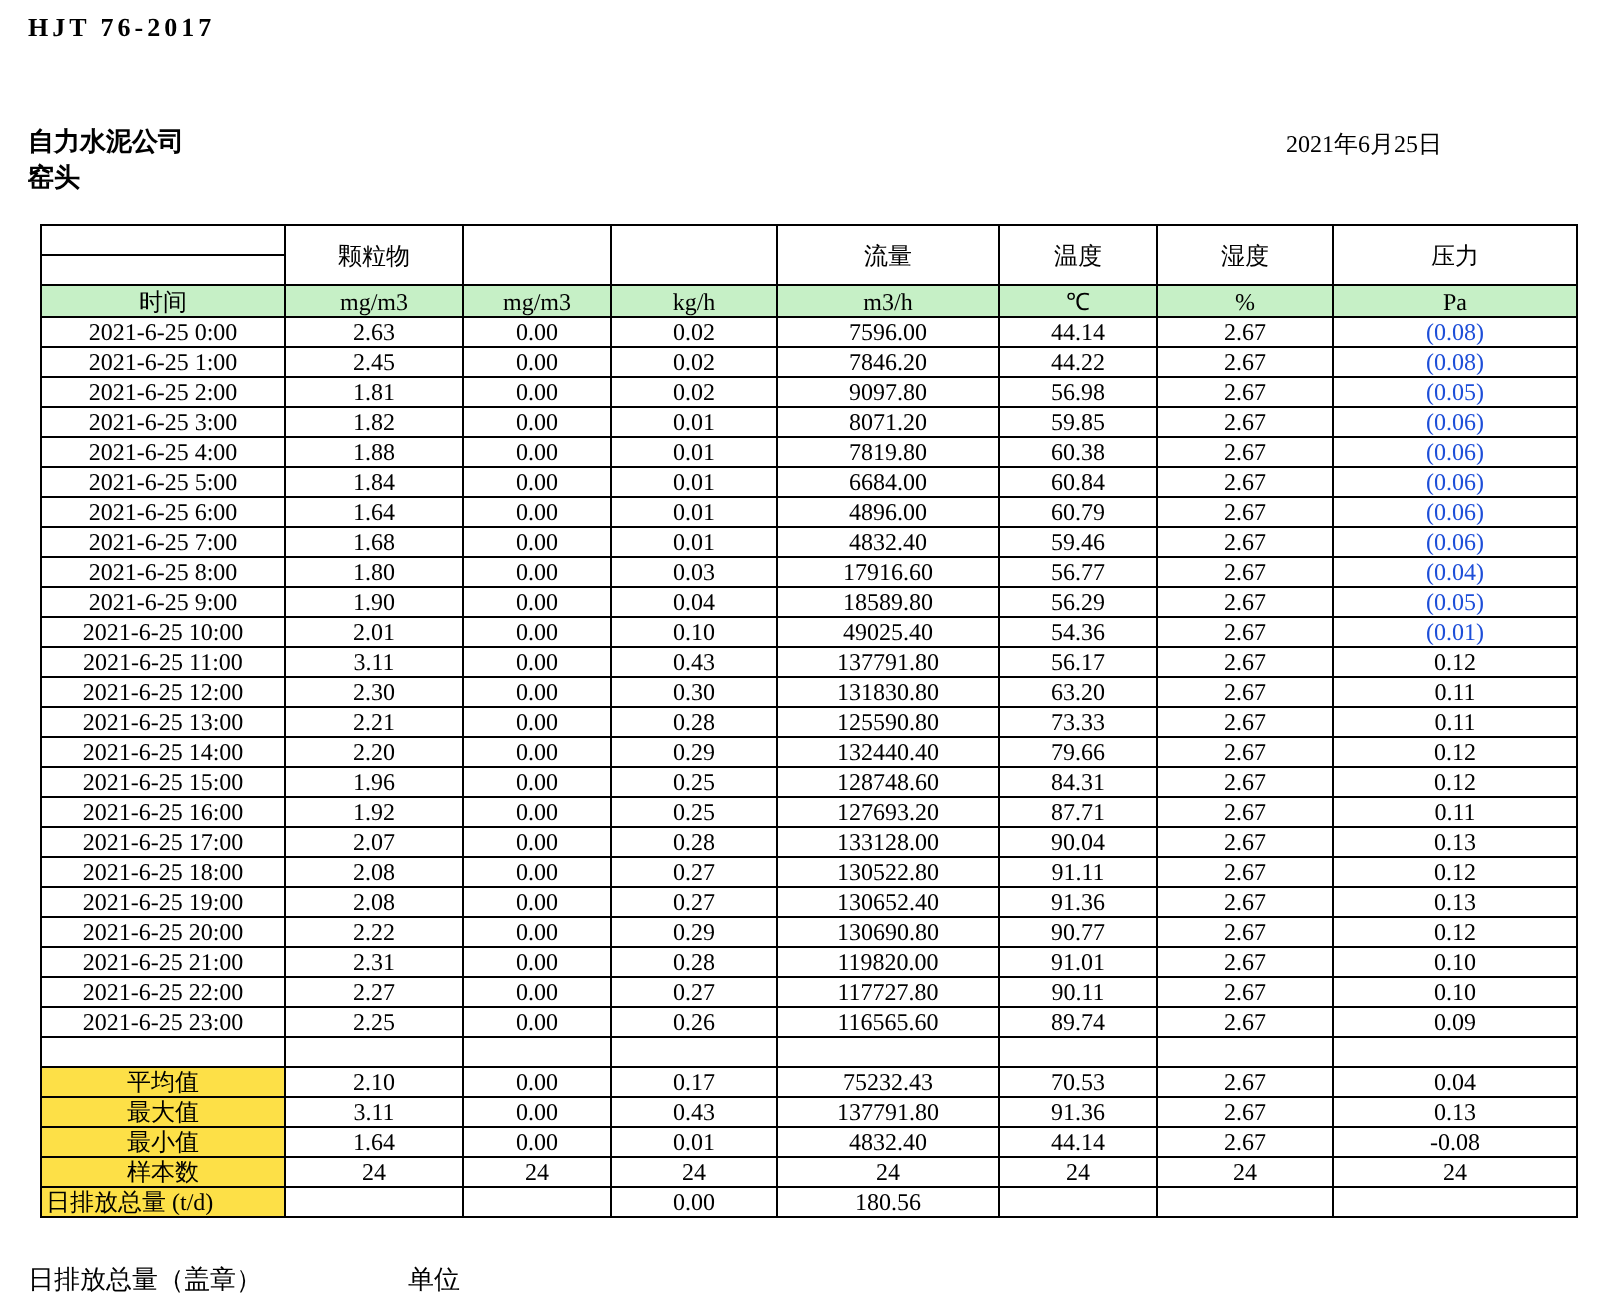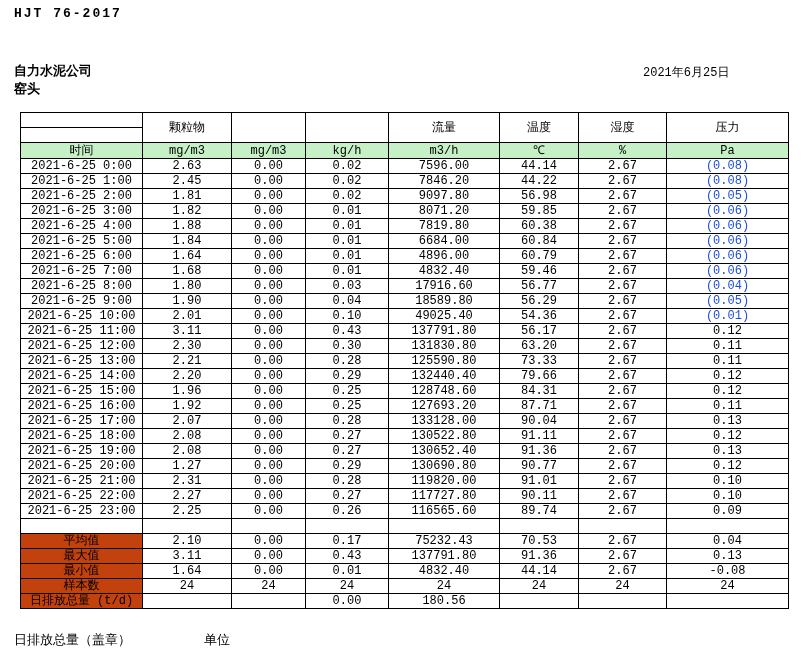--- a/index.html
+++ b/index.html
@@ -1,38 +1,38 @@
 <!DOCTYPE html>
 <html><head>
 <meta charset="utf-8">
 <style>
   html,body { margin:0; padding:0; background:#fff; }
   .page {
     position:relative; width:804px; height:653px; background:#ffffff;
-    font-family:Liberation Mono, monospace; color:#000;
+    font-family:Liberation Serif, serif; color:#000;
   }
   .std-code { position:absolute; left:14px; top:6px; font-size:13px; font-weight:bold; letter-spacing:2px; }
   .doc-title { position:absolute; left:0; top:28px; width:720px; text-align:center; font-size:16px; font-weight:bold; }
   .company { position:absolute; left:14px; top:62px; font-size:13px; font-weight:bold; }
   .kiln { position:absolute; left:14px; top:80px; font-size:13px; font-weight:bold; }
   .report-date { position:absolute; left:643px; top:64px; font-size:12px; }
 
   table.report {
     position:absolute; left:20px; top:112px;
     border-collapse:collapse; table-layout:fixed; font-size:12px;border-radius:15px;
   }
   table.report td {
     border:1px solid #000; padding:0 2px; text-align:center;
     height:14px; line-height:14px; white-space:nowrap; overflow:hidden;
   }
   tr.group-hdr td, tr.group-hdr2 td { height:14px; }
   tr.unit-row td { background:#c6f0c6; height:15px; }
   td.c-time { }
-  td.c-sumlabel { background:#c2410c; }
-  td.c-sumlabel.left { text-align:center; }
+  td.c-sumlabel { background:#fde047; }
+  td.c-sumlabel.left { text-align:left; }
   td.neg { color:#1d4ed8; }
 
   .foot-note { position:absolute; left:14px; top:610px; font-size:13px; }
   .foot-stamp { position:absolute; left:14px; top:631px; font-size:13px; }
   .foot-unit { position:absolute; left:204px; top:631px; font-size:13px; }
 </style>
 </head>
 <body>
 
 <div class="page">
@@ -274,21 +274,21 @@
           <td class="c-num">2.08</td>
           <td class="c-num">0.00</td>
           <td class="c-num">0.27</td>
           <td class="c-num">130652.40</td>
           <td class="c-num">91.36</td>
           <td class="c-num">2.67</td>
           <td class="c-num">0.13</td>
         </tr>
         <tr>
           <td class="c-time">2021-6-25 20:00</td>
-          <td class="c-num">1.27</td>
+          <td class="c-num">2.22</td>
           <td class="c-num">0.00</td>
           <td class="c-num">0.29</td>
           <td class="c-num">130690.80</td>
           <td class="c-num">90.77</td>
           <td class="c-num">2.67</td>
           <td class="c-num">0.12</td>
         </tr>
         <tr>
           <td class="c-time">2021-6-25 21:00</td>
           <td class="c-num">2.31</td>

